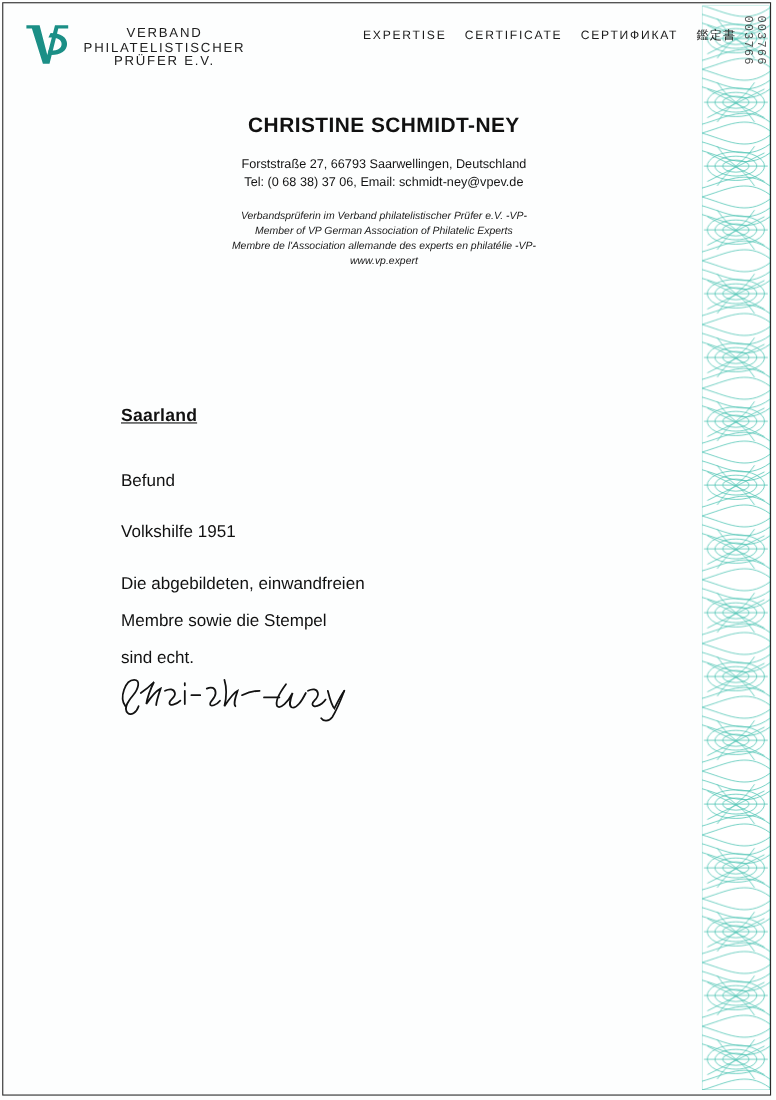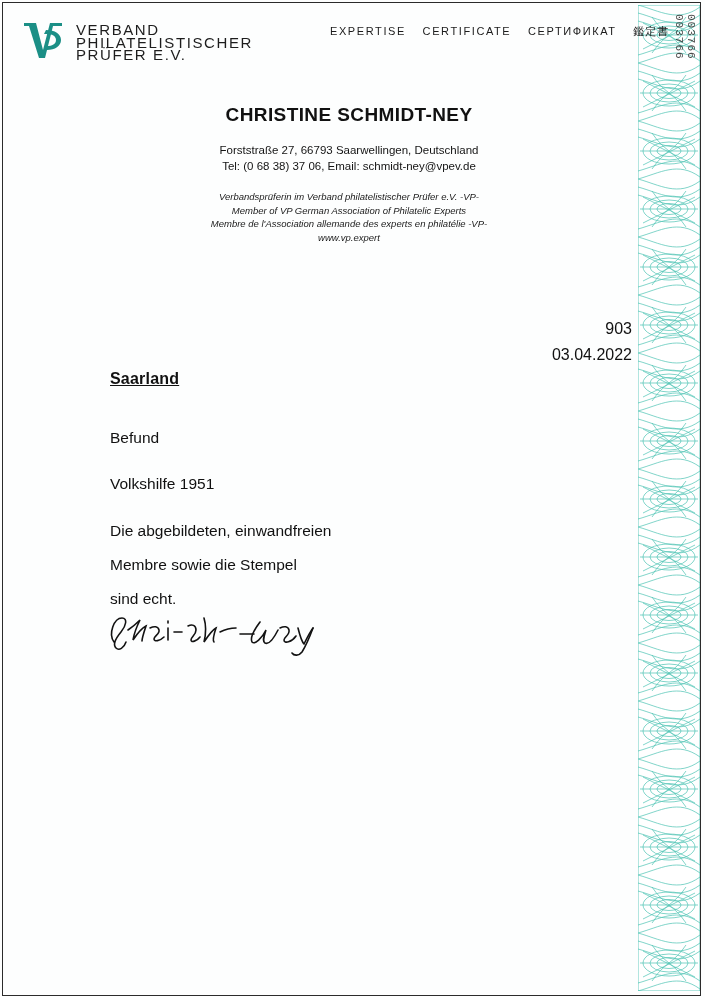--- a/index.html
+++ b/index.html
@@ -70,26 +70,27 @@
     align-items: flex-start;
     gap: 10px;
   }
   .vp-mark {
     width: 44px;
     height: 42px;
     position: relative;
   }
   .vp-mark svg { display: block; }
   .logo-text {
-    font-size: 15px;
+    font-size: 12px;
     line-height: 12.5px;
     letter-spacing: 1.6px;
     color: #1d1d1d;
     padding-top: 4px;
     text-transform: uppercase;
+    text-align: center;
   }
 
   
   .header-langs {
     position: absolute;
     left: 330px;
     top: 24px;
     font-size: 11px;
     letter-spacing: 1.6px;
     color: #1b1b1b;
@@ -246,24 +247,20 @@
       <div>Tel: (0 68 38) 37 06, Email: schmidt-ney@vpev.de</div>
     </div>
     <div class="expert-roles">
       <div>Verbandsprüferin im Verband philatelistischer Prüfer e.V. -VP-</div>
       <div>Member of VP German Association of Philatelic Experts</div>
       <div>Membre de l'Association allemande des experts en philatélie -VP-</div>
       <div>www.vp.expert</div>
     </div>
   </div>
 
-  <div class="ref-block">
-    <div>903</div>
-    <div>03.04.2022</div>
-  </div>
 
   <div class="body-block">
     <div class="body-title">Saarland</div>
     <div class="body-line">Befund</div>
     <div class="body-line">Volkshilfe 1951</div>
     <div class="body-para">Die abgebildeten, einwandfreien</div>
     <div class="body-para">Membre sowie die Stempel</div>
     <div class="body-para">sind echt.</div>
   </div>
 

